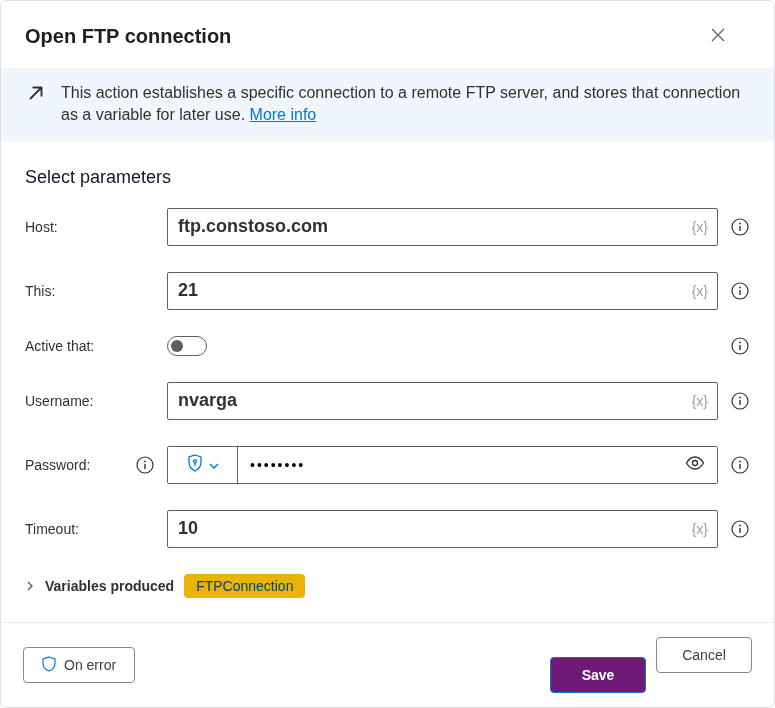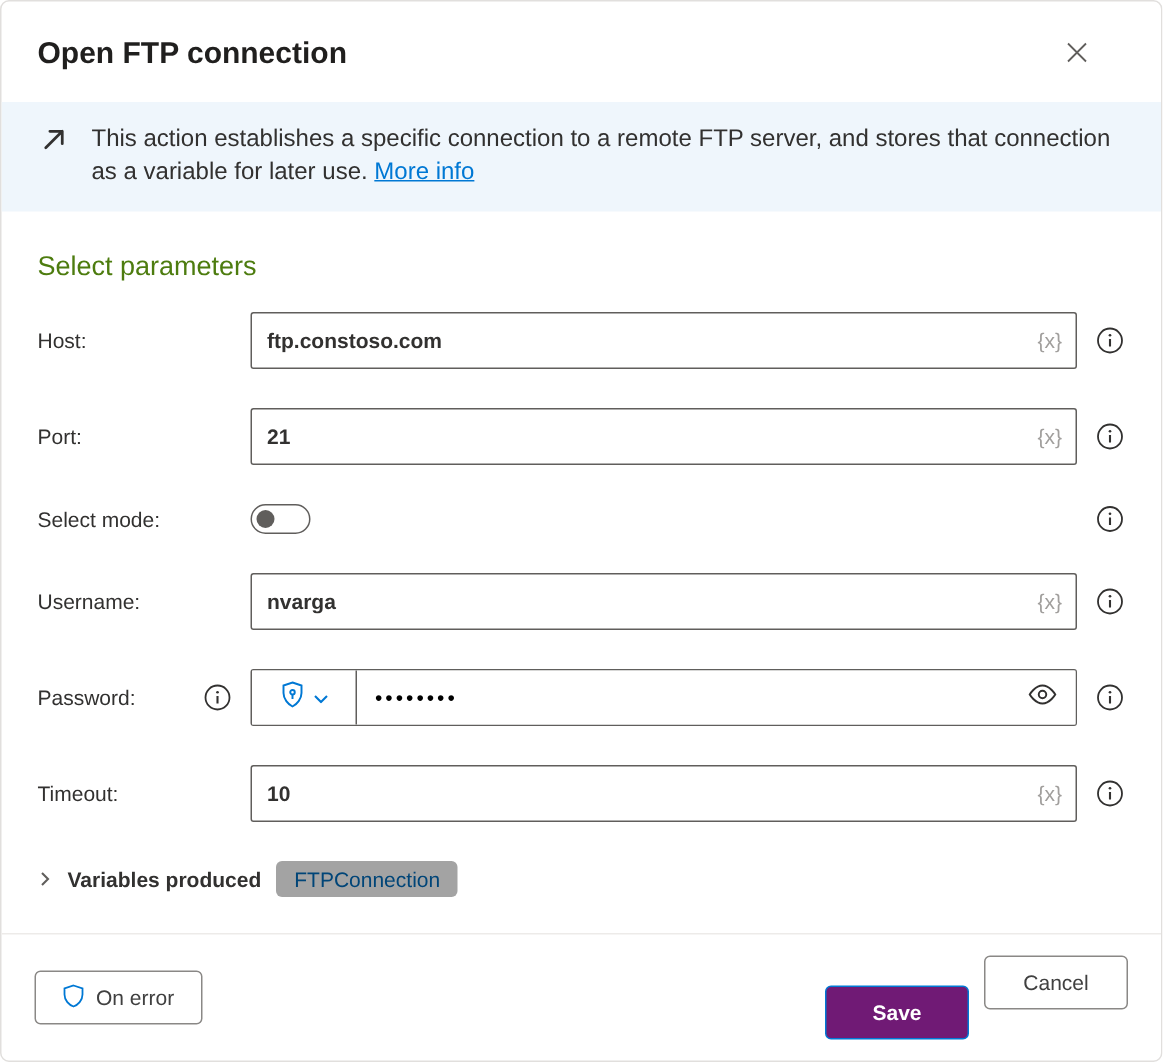--- a/index.html
+++ b/index.html
@@ -60,21 +60,21 @@
       cursor: pointer;
     }
     .content {
       flex: 1;
       padding: 10px 24px 0 24px;
       overflow: auto;
     }
     .section-title {
       font-size: 18px;
       font-weight: 400;
-      color: #4d7c0f;
+      color: #0f172a;
       margin: 16px 0 20px 0;
     }
     .form-row {
       display: flex;
       align-items: center;
       margin-bottom: 26px;
       gap: 12px;
     }
     .form-label {
       width: 130px;
@@ -90,21 +90,21 @@
       position: relative;
       display: flex;
       align-items: center;
     }
     .text-input {
       width: 100%;
       height: 38px;
       border: 1px solid #605e5c;
       border-radius: 2px;
       padding: 0 36px 0 10px;
-      font-size: 14px;
+      font-size: 18px;
       font-weight: 600;
       color: #323130;
       outline: none;
       font-family: inherit;
     }
     .var-icon {
       position: absolute;
       right: 10px;
       color: #a19f9d;
       font-size: 14px;
@@ -192,21 +192,21 @@
     .chevron-right {
       cursor: pointer;
       color: #605e5c;
       display: flex;
     }
     .variables-label {
       font-weight: 600;
       font-size: 14px;
     }
     .variable-chip {
-      background: #a3a3a3;
+      background: #eab308;
       color: #004578;
       padding: 4px 12px;
       border-radius: 4px;
       font-size: 14px;
     }
     .footer {
       border-top: 1px solid #edebe9;
       padding: 14px 22px;
       display: flex;
       justify-content: space-between;
@@ -282,36 +282,36 @@
       <span class="help-icon">
         <svg width="18" height="18" viewBox="0 0 18 18">
             <circle cx="9" cy="9" r="8" stroke="currentColor" stroke-width="1.2" fill="none"></circle>
             <circle cx="9" cy="5.5" r="0.9" fill="currentColor"></circle>
             <path d="M9 8 V13" stroke="currentColor" stroke-width="1.4"></path>
           </svg>
       </span>
     </div>
 
     <div class="form-row">
-      <label class="form-label">Port:</label>
+      <label class="form-label">This:</label>
       <div class="input-wrap">
         <input class="text-input" type="text" value="21" style="">
         <span class="var-icon">{x}</span>
       </div>
       <span class="help-icon">
         <svg width="18" height="18" viewBox="0 0 18 18">
             <circle cx="9" cy="9" r="8" stroke="currentColor" stroke-width="1.2" fill="none"></circle>
             <circle cx="9" cy="5.5" r="0.9" fill="currentColor"></circle>
             <path d="M9 8 V13" stroke="currentColor" stroke-width="1.4"></path>
           </svg>
       </span>
     </div>
 
     <div class="form-row">
-      <label class="form-label">Select mode:</label>
+      <label class="form-label">Active that:</label>
       <div class="input-wrap">
         <div class="toggle">
           <div class="toggle-thumb"></div>
         </div>
       </div>
       <span class="help-icon">
         <svg width="18" height="18" viewBox="0 0 18 18">
             <circle cx="9" cy="9" r="8" stroke="currentColor" stroke-width="1.2" fill="none"></circle>
             <circle cx="9" cy="5.5" r="0.9" fill="currentColor"></circle>
             <path d="M9 8 V13" stroke="currentColor" stroke-width="1.4"></path>

